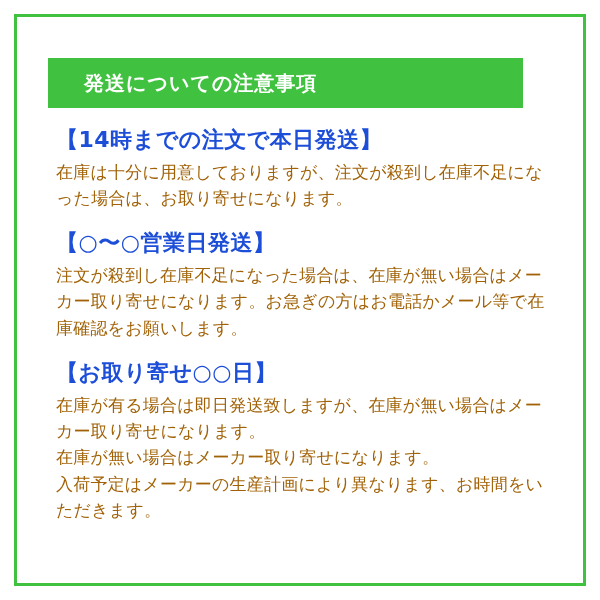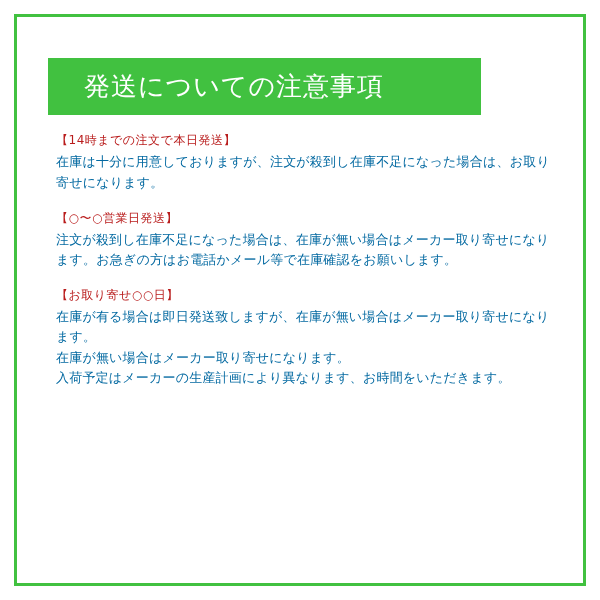--- a/index.html
+++ b/index.html
@@ -32,46 +32,46 @@
   .content {
     position: absolute;
     left: 48px;
     top: 58px;
     width: 504px;
     box-sizing: border-box;
   }
   .title-bar {
     background: #41c140;
     color: #ffffff;
-    font-size: 26px;
-    font-weight: normal;
+    font-size: 20px;
+    font-weight: bold;
     letter-spacing: 1px;
     padding: 13px 0 13px 36px;
     box-sizing: border-box;
-    width: 433px;
+    width: 475px;
     line-height: 1.2;
   }
   .section {
     margin-top: 17px;
     padding-left: 8px;
   }
   .section:first-of-type {
     margin-top: 20px;
   }
   .section-heading {
-    color: #b91c1c;
-    font-size: 12px;
-    font-weight: normal;
+    color: #1d4ed8;
+    font-size: 22px;
+    font-weight: bold;
     line-height: 1.35;
     margin-bottom: 4px;
     letter-spacing: 0.5px;
   }
   .section-body {
-    color: #0369a1;
-    font-size: 13px;
+    color: #a16207;
+    font-size: 17px;
     line-height: 1.55;
     letter-spacing: 0.2px;
   }
   .section-body p {
     margin: 0;
   }
 </style>
 </head>
 <body>
 

